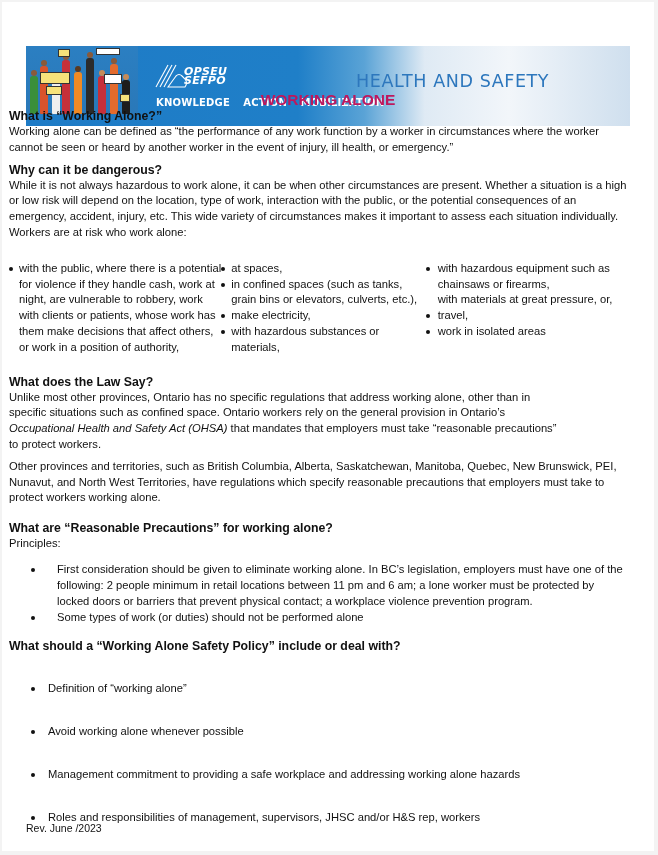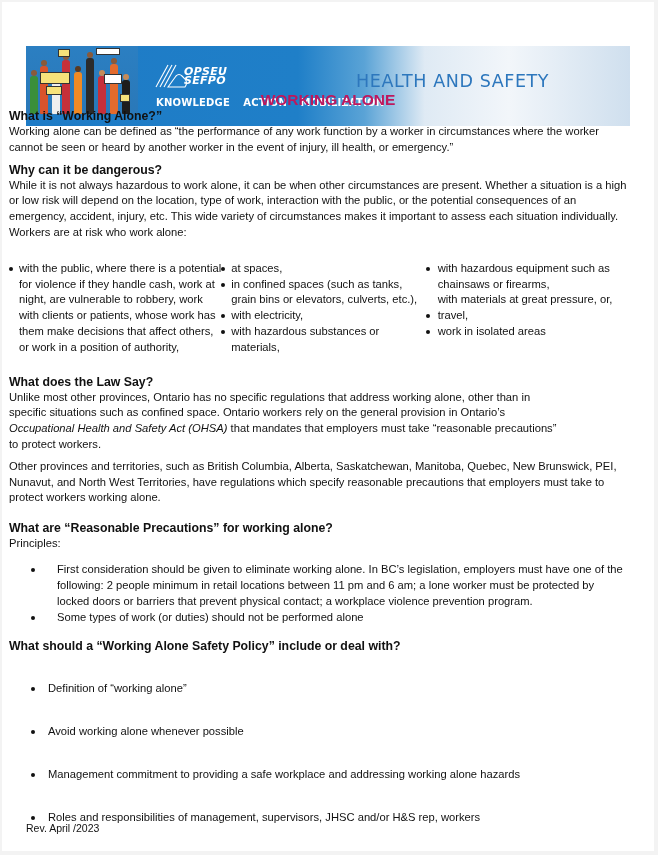--- a/index.html
+++ b/index.html
@@ -151,21 +151,21 @@
       <div class="cols">
         <div class="col col1">
           <ul>
             <li><span class="dot"></span><span>with the public, where there is a potential for violence if they handle cash, work at night, are vulnerable to robbery, work with clients or patients, whose work has them make decisions that affect others, or work in a position of authority,</span></li>
           </ul>
         </div>
         <div class="col col2">
           <ul>
             <li><span class="dot"></span><span>at spaces,</span></li>
             <li><span class="dot"></span><span>in confined spaces (such as tanks, grain bins or elevators, culverts, etc.),</span></li>
-            <li><span class="dot"></span><span>with electricity,</span></li>
+            <li><span class="dot"></span><span>make electricity,</span></li>
             <li><span class="dot"></span><span>with hazardous substances or materials,</span></li>
           </ul>
         </div>
         <div class="col col3">
           <ul>
             <li><span class="dot"></span><span>with hazardous equipment such as chainsaws or firearms,</span></li>
             <li class="nodot"><span>with materials at great pressure, or,</span></li>
             <li><span class="dot"></span><span>travel,</span></li>
             <li><span class="dot"></span><span>work in isolated areas</span></li>
           </ul>
@@ -205,14 +205,14 @@
       <h2>What should a “Working Alone Safety Policy” include or deal with?</h2>
       <ul class="policy-list">
         <li><span class="dot"></span><span>Definition of “working alone”</span></li>
         <li><span class="dot"></span><span>Avoid working alone whenever possible</span></li>
         <li><span class="dot"></span><span>Management commitment to providing a safe workplace and addressing working alone hazards</span></li>
         <li><span class="dot"></span><span>Roles and responsibilities of management, supervisors, JHSC and/or H&amp;S rep, workers</span></li>
       </ul>
     </section>
   </div>
 
-  <div class="footer">Rev. April /2023</div>
+  <div class="footer">Rev. June /2023</div>
 </div>
 
 </body></html>

